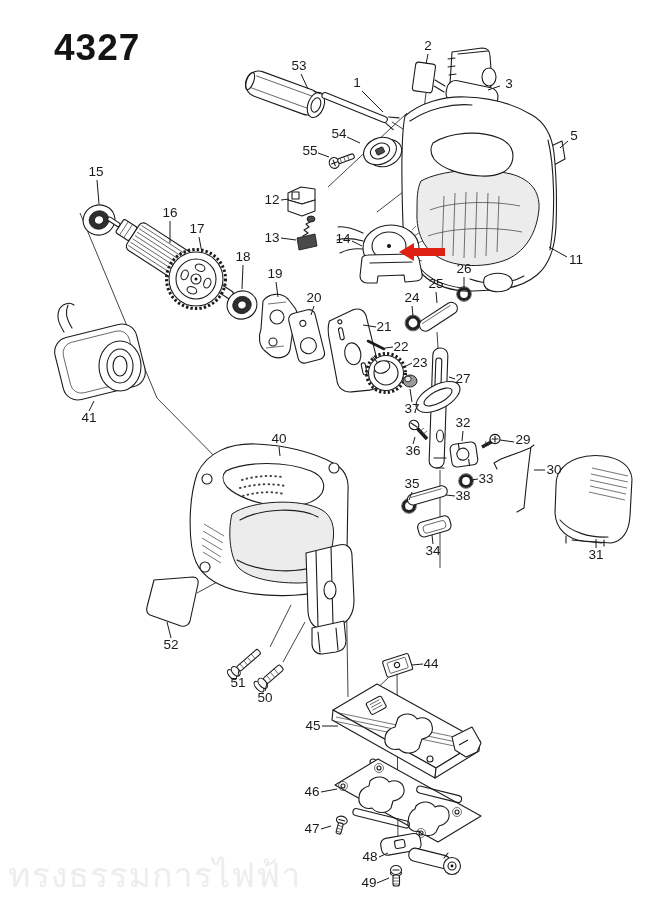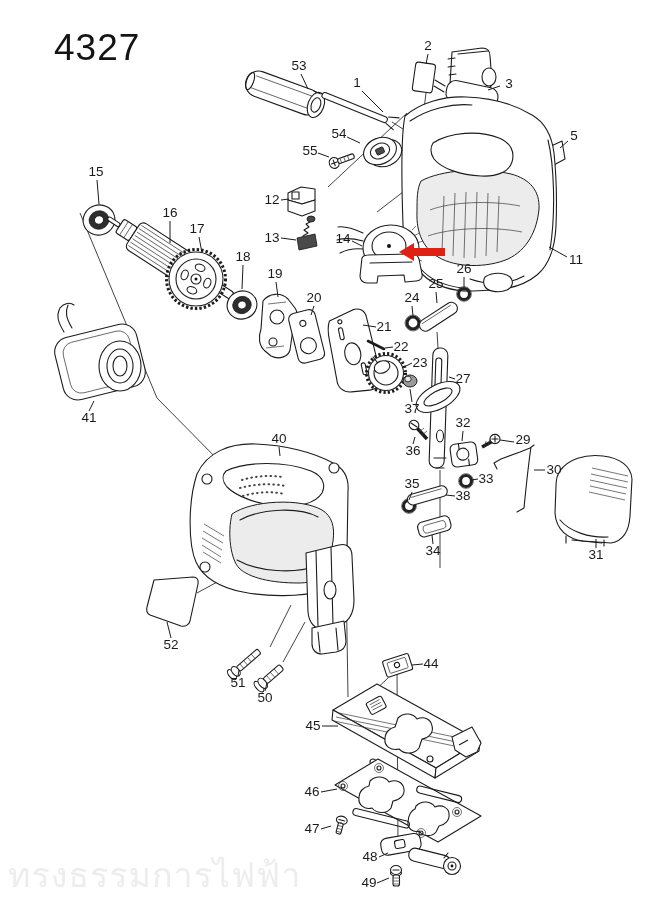--- a/index.html
+++ b/index.html
@@ -1,18 +1,18 @@
 <!DOCTYPE html>
 <html><head>
 <meta charset="utf-8">
 <style>
   html,body{margin:0;padding:0;background:#fff;}
   .stage{position:relative;width:650px;height:912px;background:#fff;overflow:hidden;
          font-family:"Liberation Sans",sans-serif;}
-  .title{position:absolute;left:54px;top:27px;font-size:37px;font-weight:normal;
+  .title{position:absolute;left:54px;top:27px;font-size:37px;font-weight:bold;
          color:#141414;letter-spacing:1px;}
   .watermark{position:absolute;left:8px;top:848px;font-size:34px;color:#ededed;
          letter-spacing:1px;white-space:nowrap;}
   svg{position:absolute;left:0;top:0;}
   .plabel{font-size:13.5px;fill:#1a1a1a;text-anchor:middle;dominant-baseline:middle;
           font-family:"Liberation Sans",sans-serif;}
   .leader{stroke:#1a1a1a;stroke-width:1;}
   .cline{stroke:#2e2e2e;stroke-width:.9;fill:none;}
   .s{stroke:#1c1c1c;stroke-width:1.1;fill:none;stroke-linecap:round;stroke-linejoin:round;}
   .sw{stroke:#1c1c1c;stroke-width:1.1;fill:#fff;stroke-linejoin:round;}

